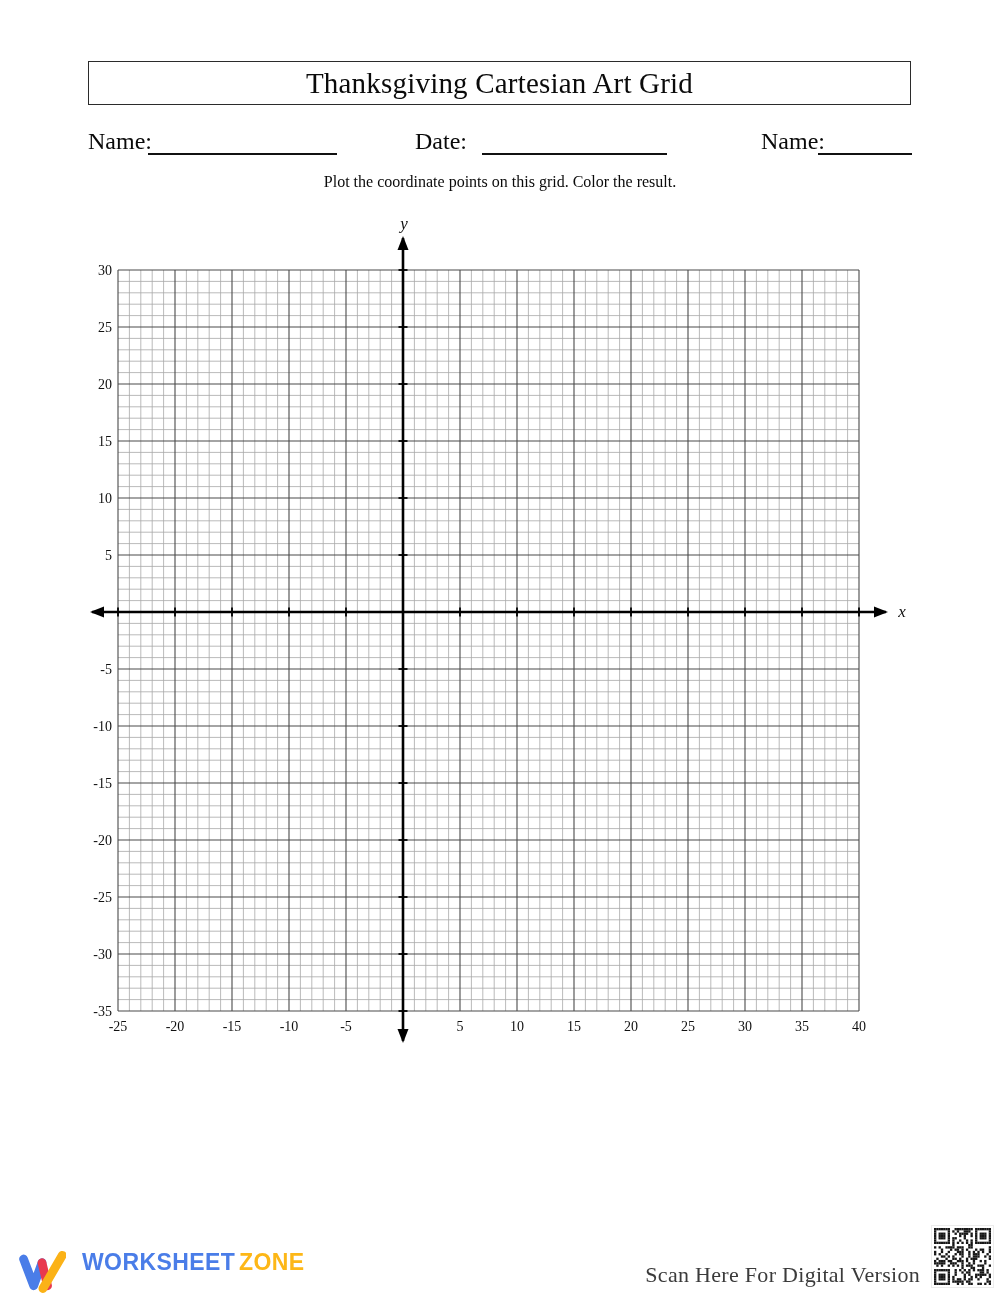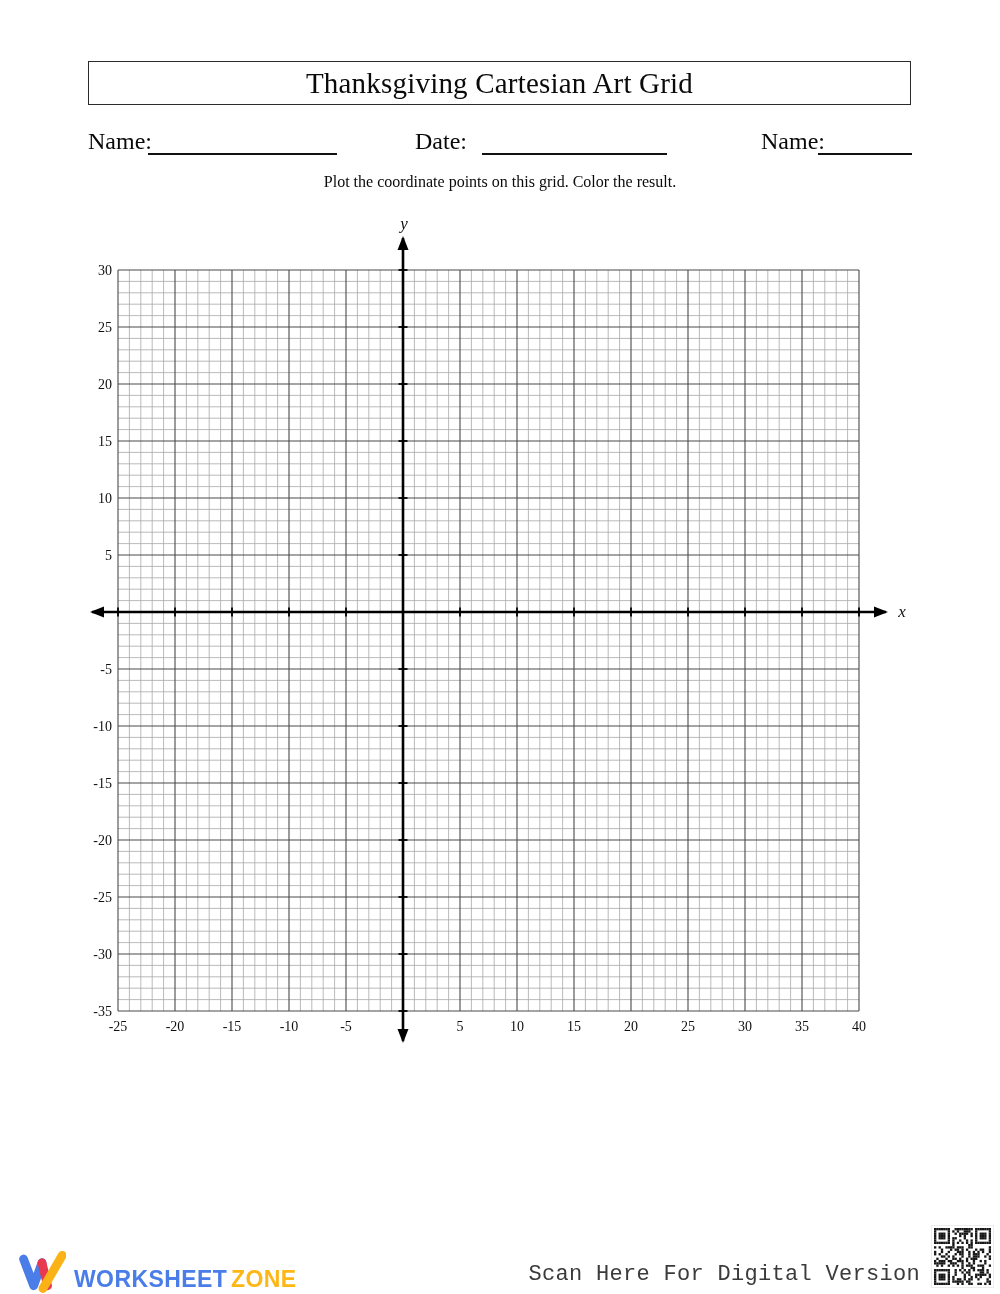--- a/index.html
+++ b/index.html
@@ -20,29 +20,29 @@
   #date-line{left:482px;width:185px;}
   #score-label{left:761px;}
   #score-line{left:818px;width:94px;}
   .instruction{
     position:absolute;left:0;top:173px;width:1000px;text-align:center;
     font-size:16px;color:#0a0a0a;
   }
   #grid-svg{position:absolute;left:0;top:0;}
   .footer-logo{
     position:absolute;left:18px;top:1249px;height:44px;
-    display:flex;align-items:flex-end;gap:8px;
+    display:flex;align-items:flex-start;gap:16px;
   }
   .brand{
     font-family:"Liberation Sans", sans-serif;font-weight:700;font-size:23px;
     letter-spacing:.4px;white-space:nowrap;
   }
   .scan-text{
     position:absolute;right:80px;top:1262px;
-    font-family:Liberation Mono, monospace;font-size:22px;color:#3b3b3b;
+    font-family:Liberation Serif, serif;font-size:22px;color:#3b3b3b;
     letter-spacing:.3px;
   }
   #qr-box{
     position:absolute;left:931px;top:1225px;width:61px;height:61px;
     background:#fff;border:1px solid #ececec;display:flex;align-items:center;justify-content:center;
   }
 </style>
 </head>
 <body>
 

